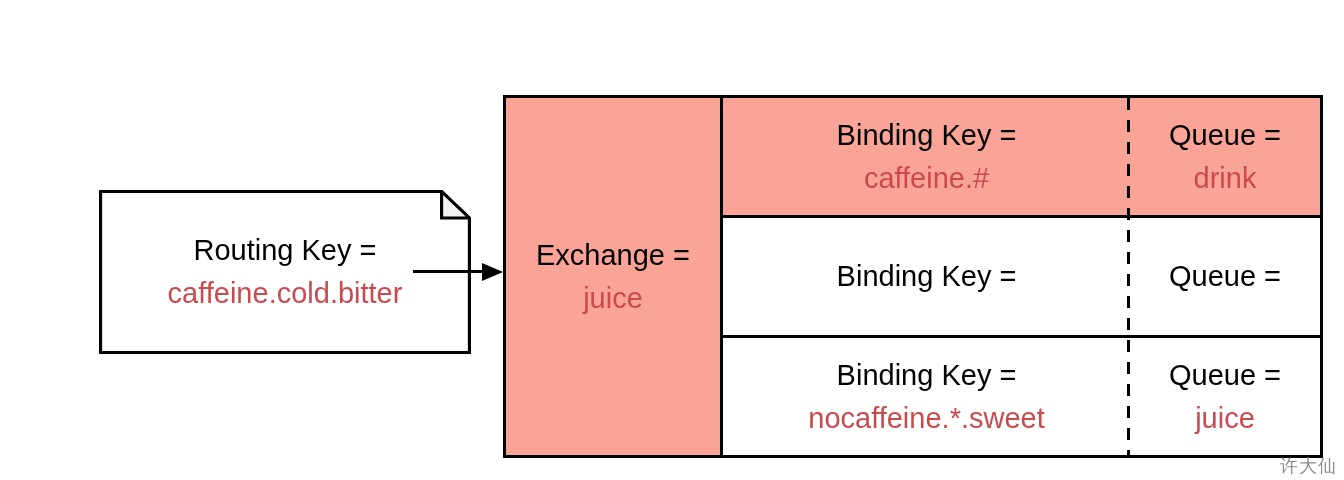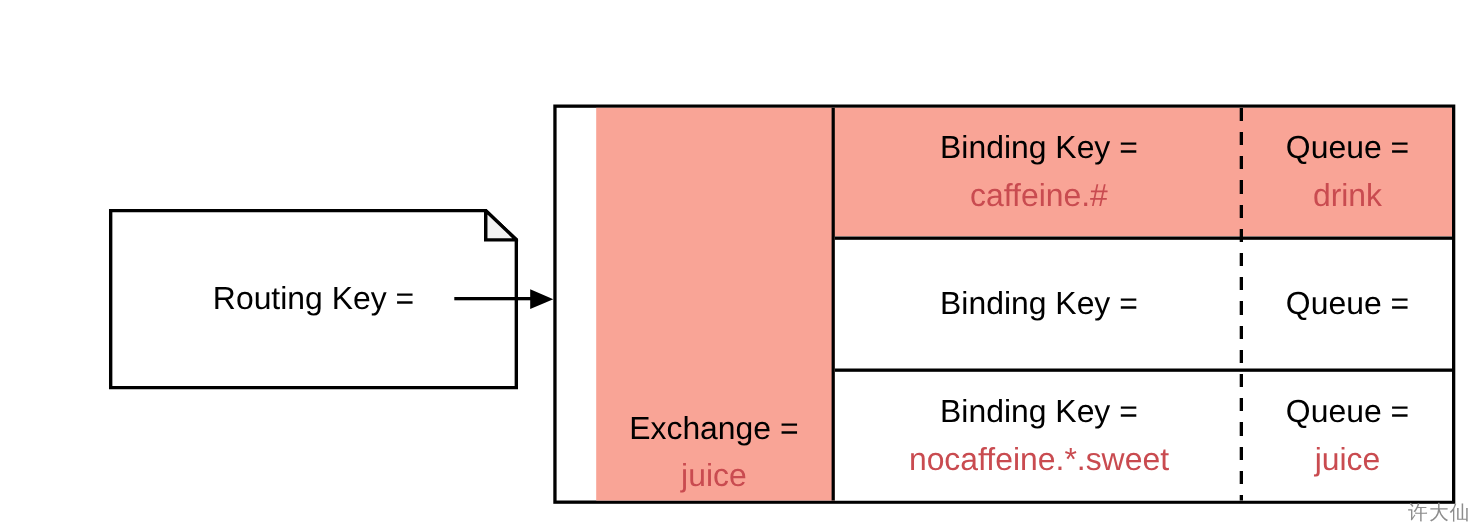--- a/index.html
+++ b/index.html
@@ -46,22 +46,22 @@
   
   .table {
     position: absolute; left: 503px; top: 95px; width: 820px; height: 363px;
     border: 3px solid var(--border);
     display: flex; background: #fff;
   }
   .exchange-cell {
     width: 217px; flex: 0 0 217px;
     border-right: 3px solid var(--border);
     background: var(--highlight);
-    display: flex; flex-direction: column; justify-content: flex-end; align-items: center;
-    text-align: center; font-size: 29px; line-height: 43px; margin-left: 36px;
+    display: flex; flex-direction: column; justify-content: center; align-items: center;
+    text-align: center; font-size: 29px; line-height: 43px;
   }
   .rows { flex: 1 1 auto; position: relative; display: flex; flex-direction: column; }
   .row { flex: 1 1 0; display: flex; background: #ffffff; }
   .row ~ .row { border-top: 3px solid var(--border); }
   .row--highlight { background: var(--highlight); }
   .cell {
     display: flex; flex-direction: column; justify-content: center; align-items: center;
     text-align: center; font-size: 29px; line-height: 43px;
   }
   .cell-binding { flex: 1 1 auto; }
@@ -82,20 +82,21 @@
 
 <div class="canvas">
 
   <div class="note">
     <svg class="note-bg" viewBox="0 0 354 164" preserveAspectRatio="none" aria-hidden="true">
       <path class="note-body" d="M1.5 1.5 L326 1.5 L352.5 28 L352.5 162.5 L1.5 162.5 Z"></path>
       <path class="note-fold" d="M326 1.5 L326 28 L352.5 28 Z"></path>
     </svg>
     <div class="note-text">
       <div class="label">Routing Key =</div>
+      <div class="accent">caffeine.cold.bitter</div>
     </div>
   </div>
 
   <div class="arrow">
     <div class="arrow-shaft"></div>
     <div class="arrow-head"></div>
   </div>
 
   <div class="table">
     <div class="exchange-cell">

